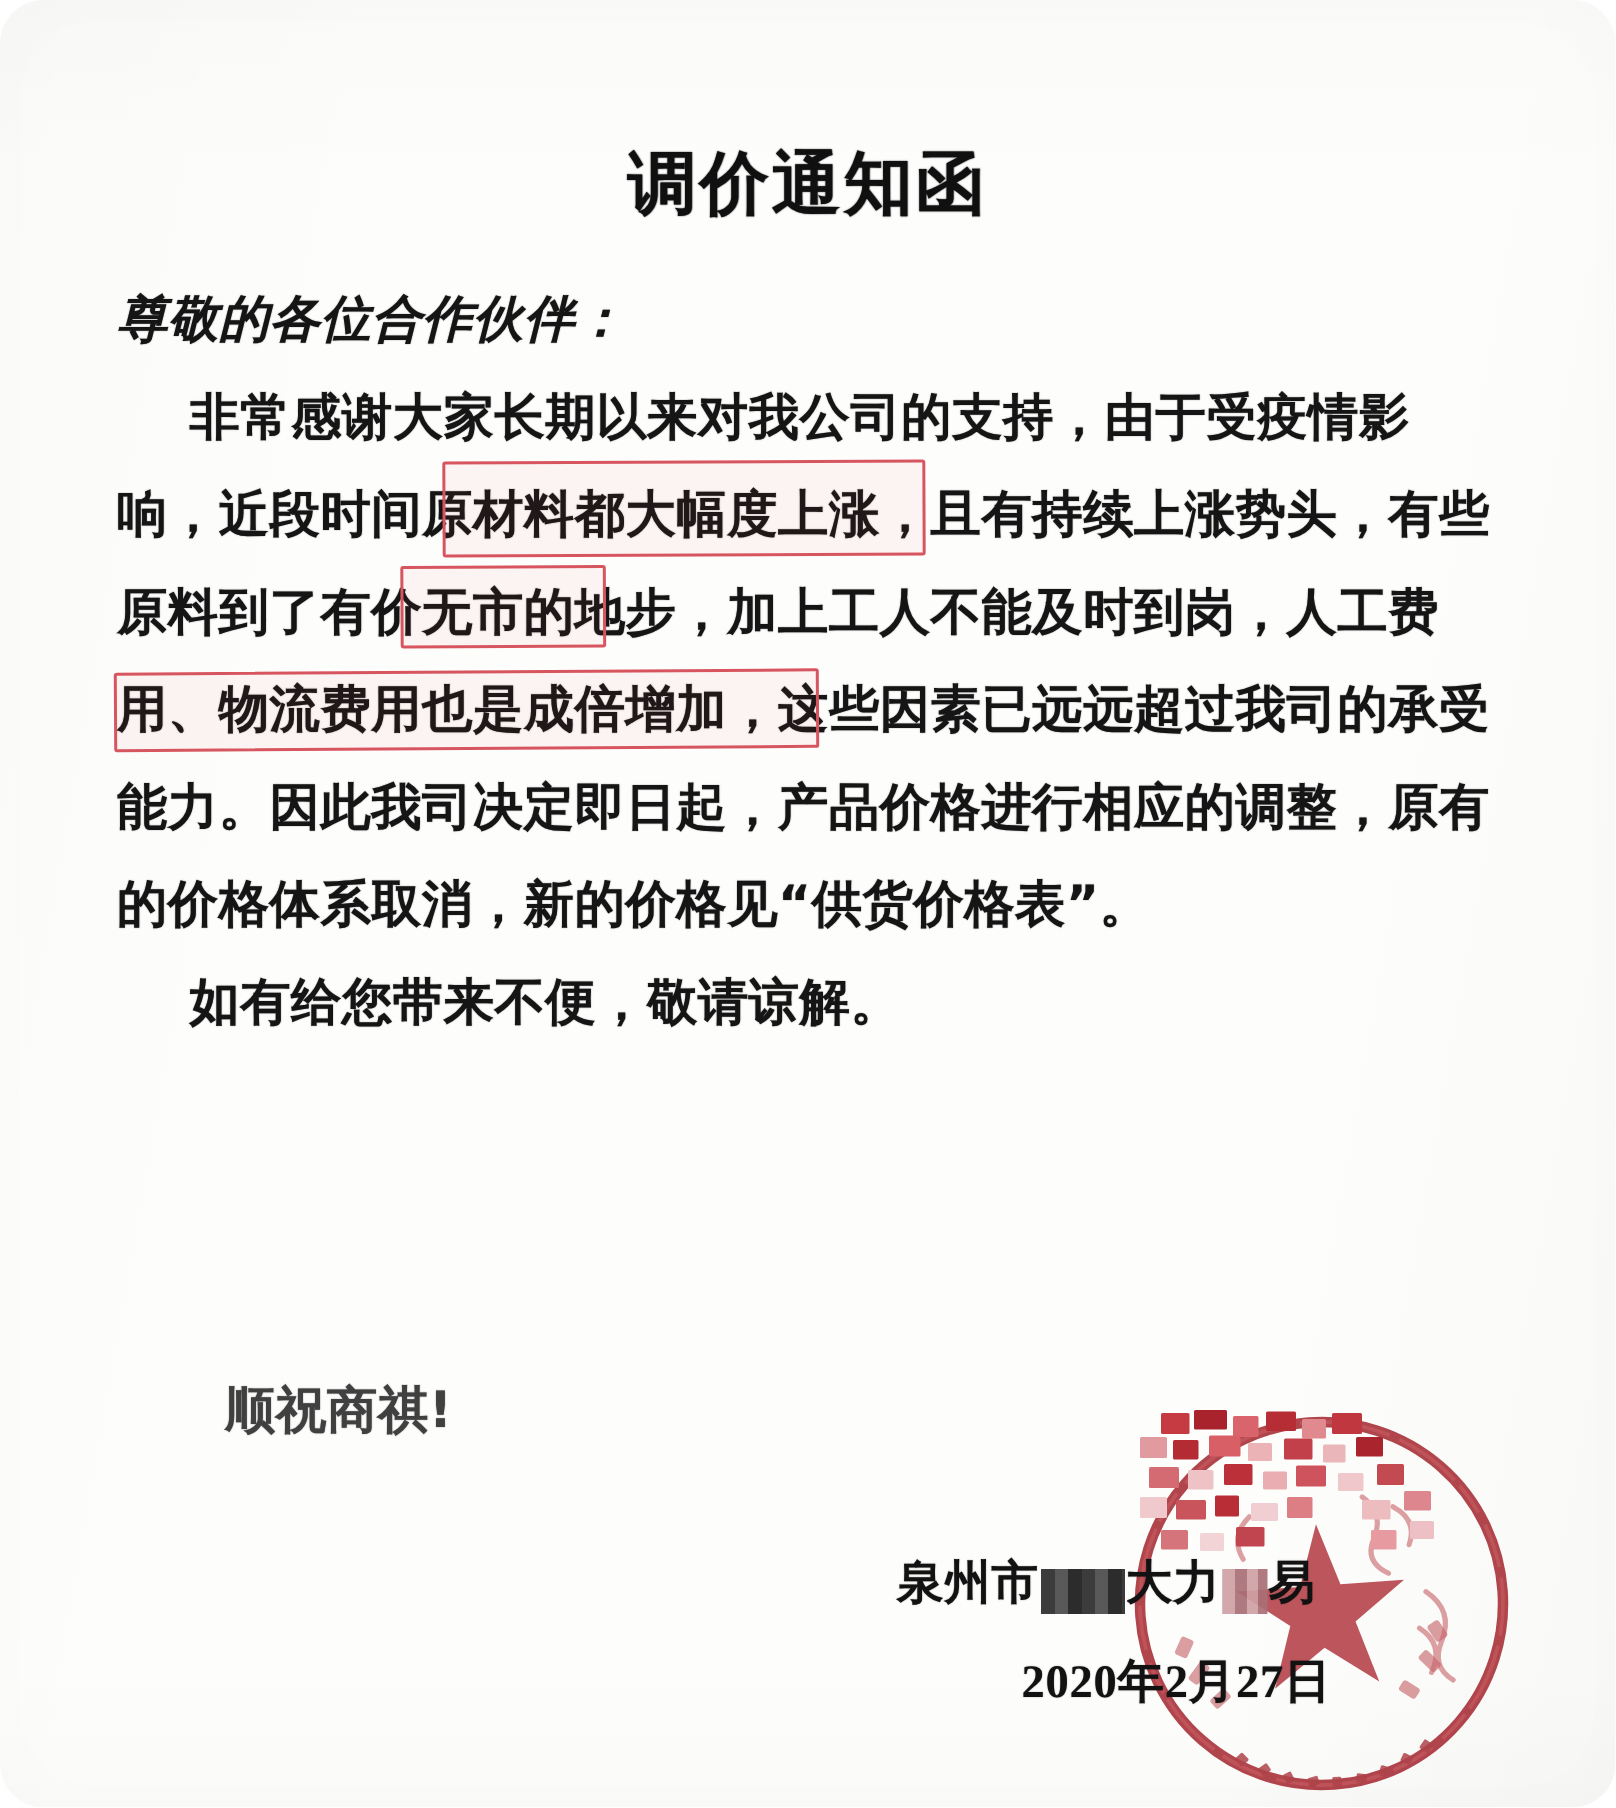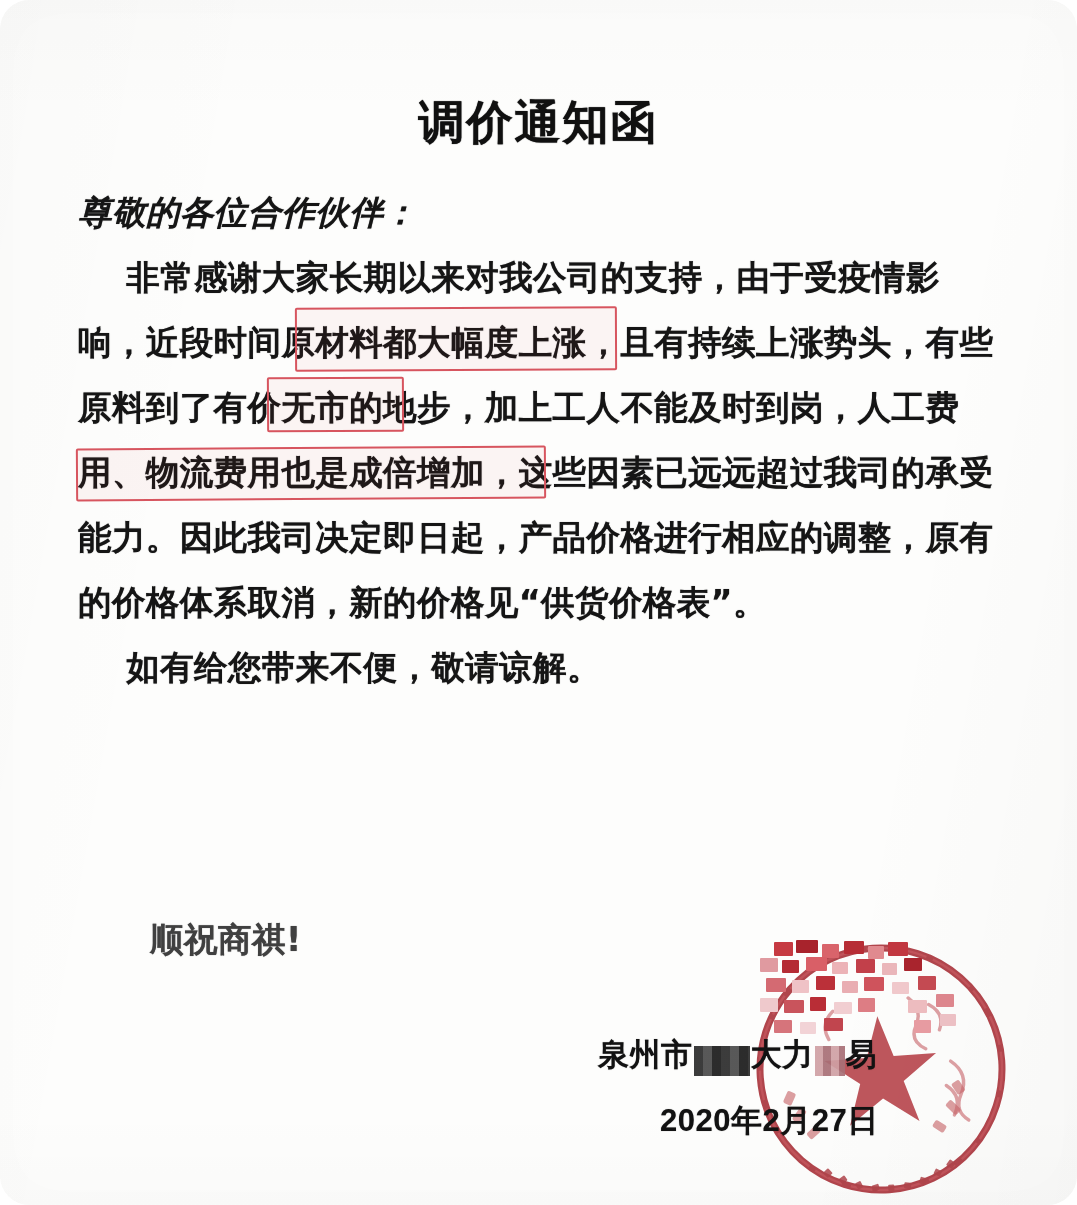--- a/index.html
+++ b/index.html
@@ -102,23 +102,23 @@
     text-shadow: 0 0 0.9px rgba(0,0,0,0.5);
     z-index: 6;
   }
   #company-line {
     display: flex;
     align-items: flex-end;
     white-space: nowrap;
   }
   #date-line {
     margin-top: 24px;
-    margin-left: 62px;
+    margin-left: 83px;
     white-space: nowrap;
-    font-family: Liberation Sans, sans-serif;
+    font-family: Liberation Serif, serif;
   }
   
   .mosaic {
     display: inline-block;
     height: 30px;
     vertical-align: -4px;
     margin: 0 1px;
     background:
       repeating-linear-gradient(90deg,
         #2b2b2b 0px, #2b2b2b 9px,

